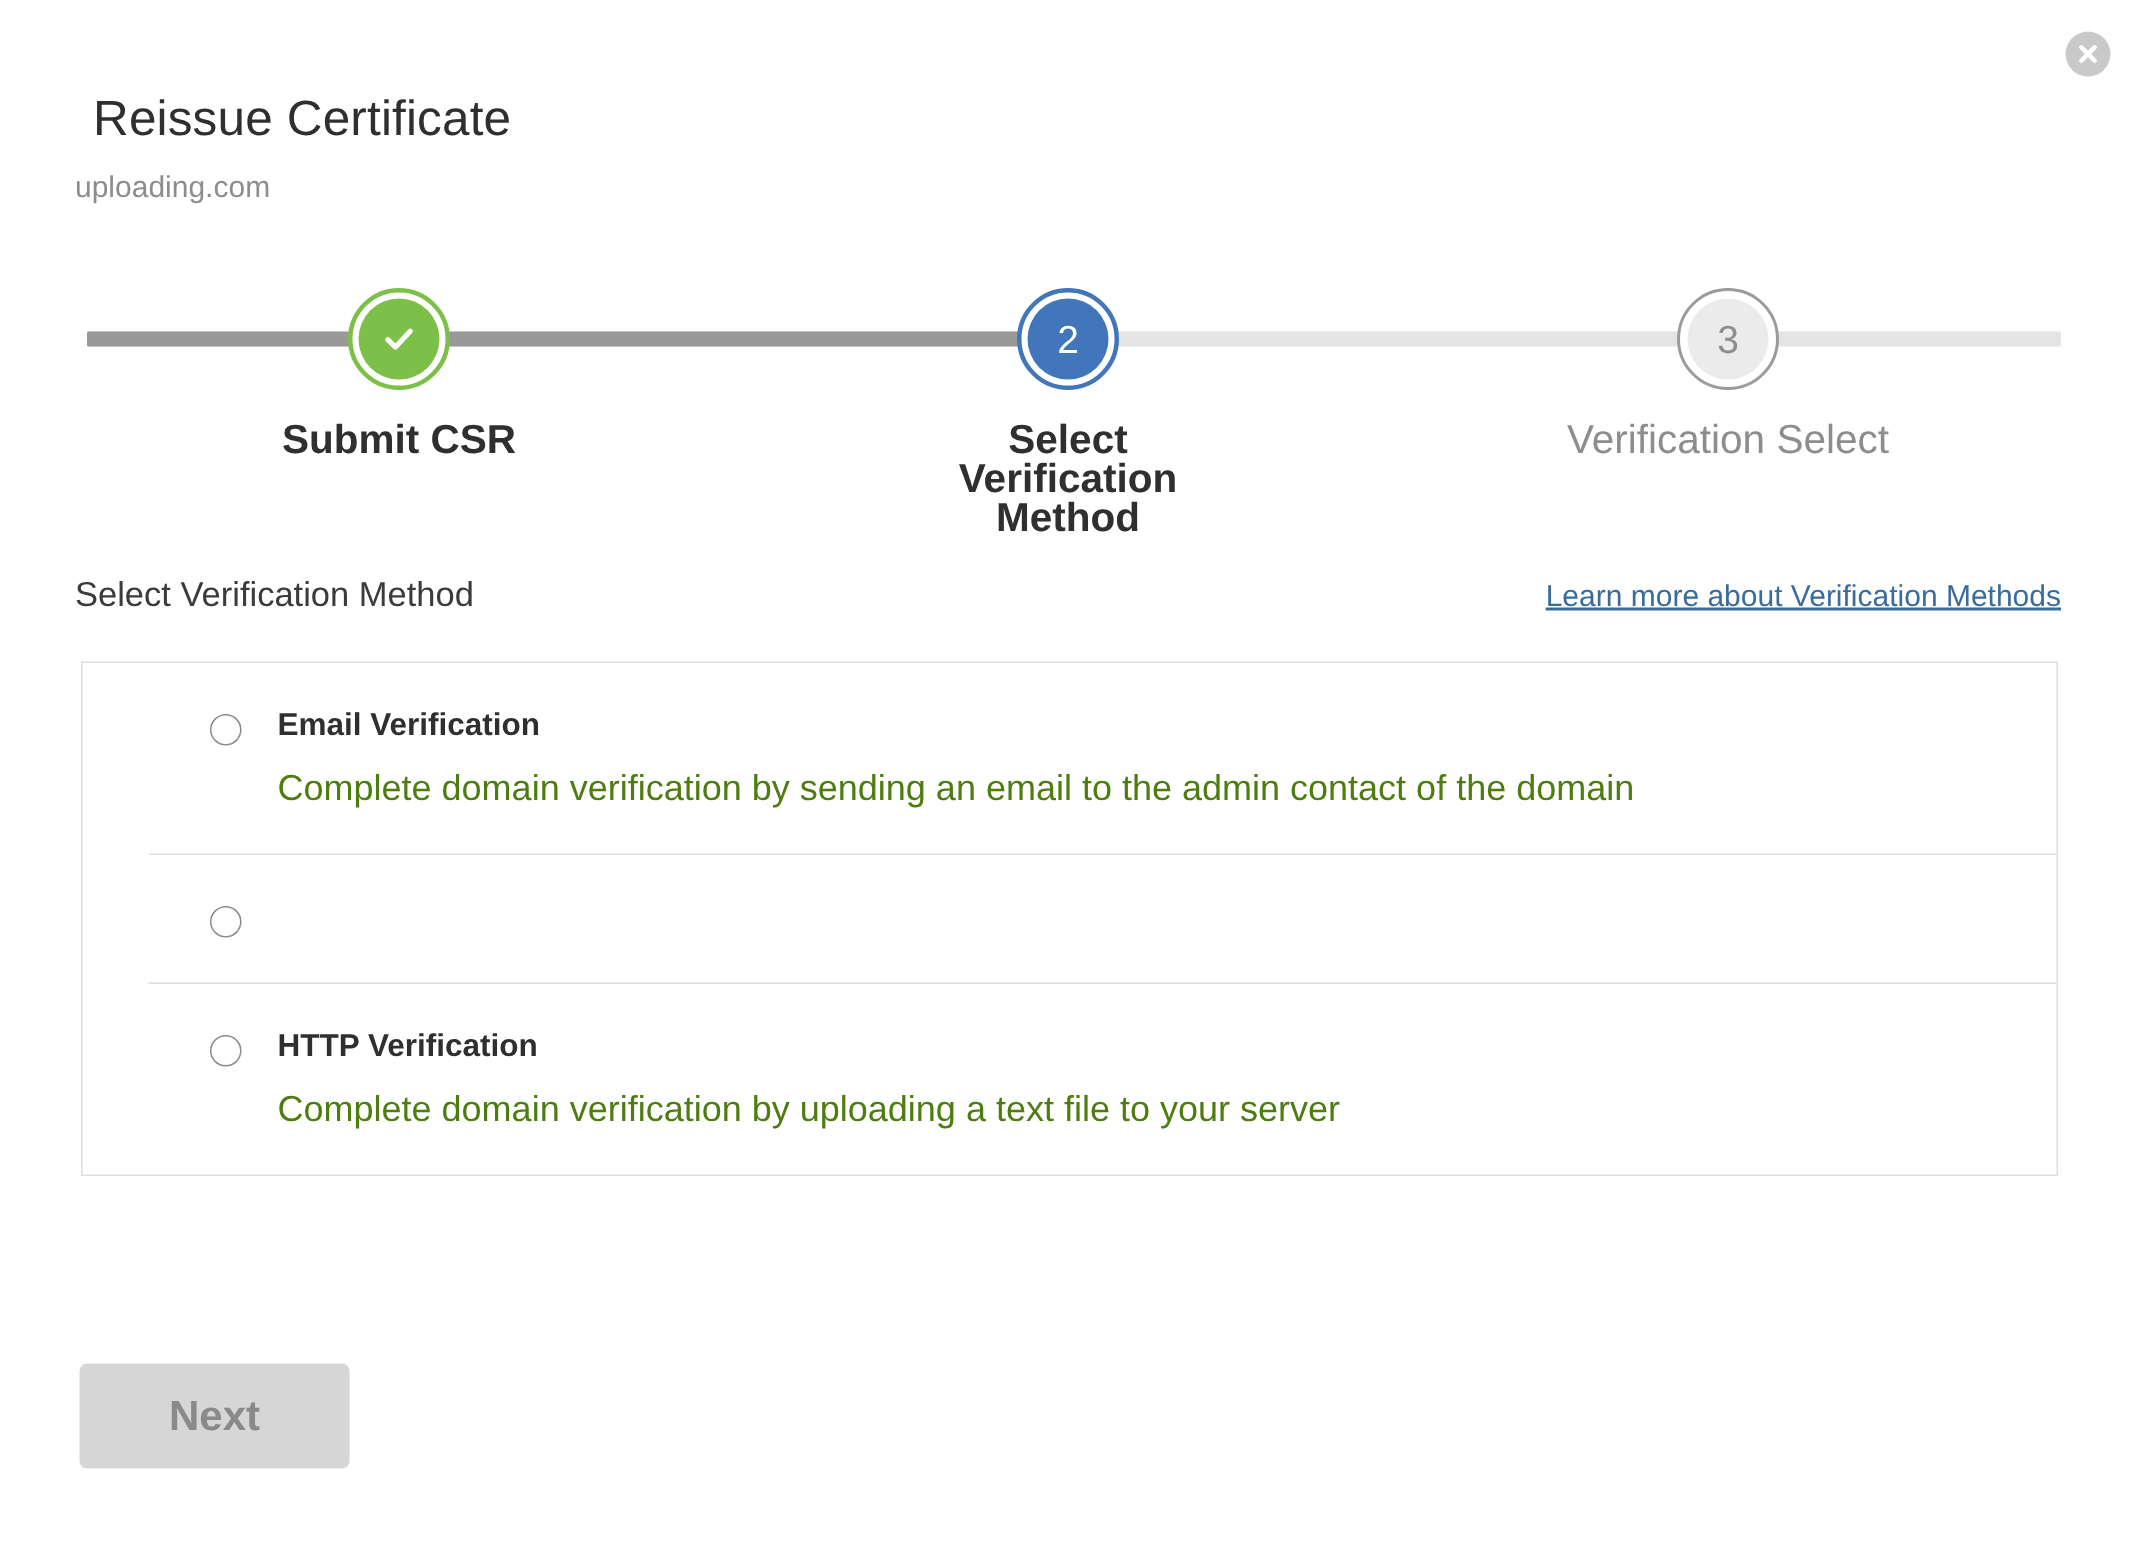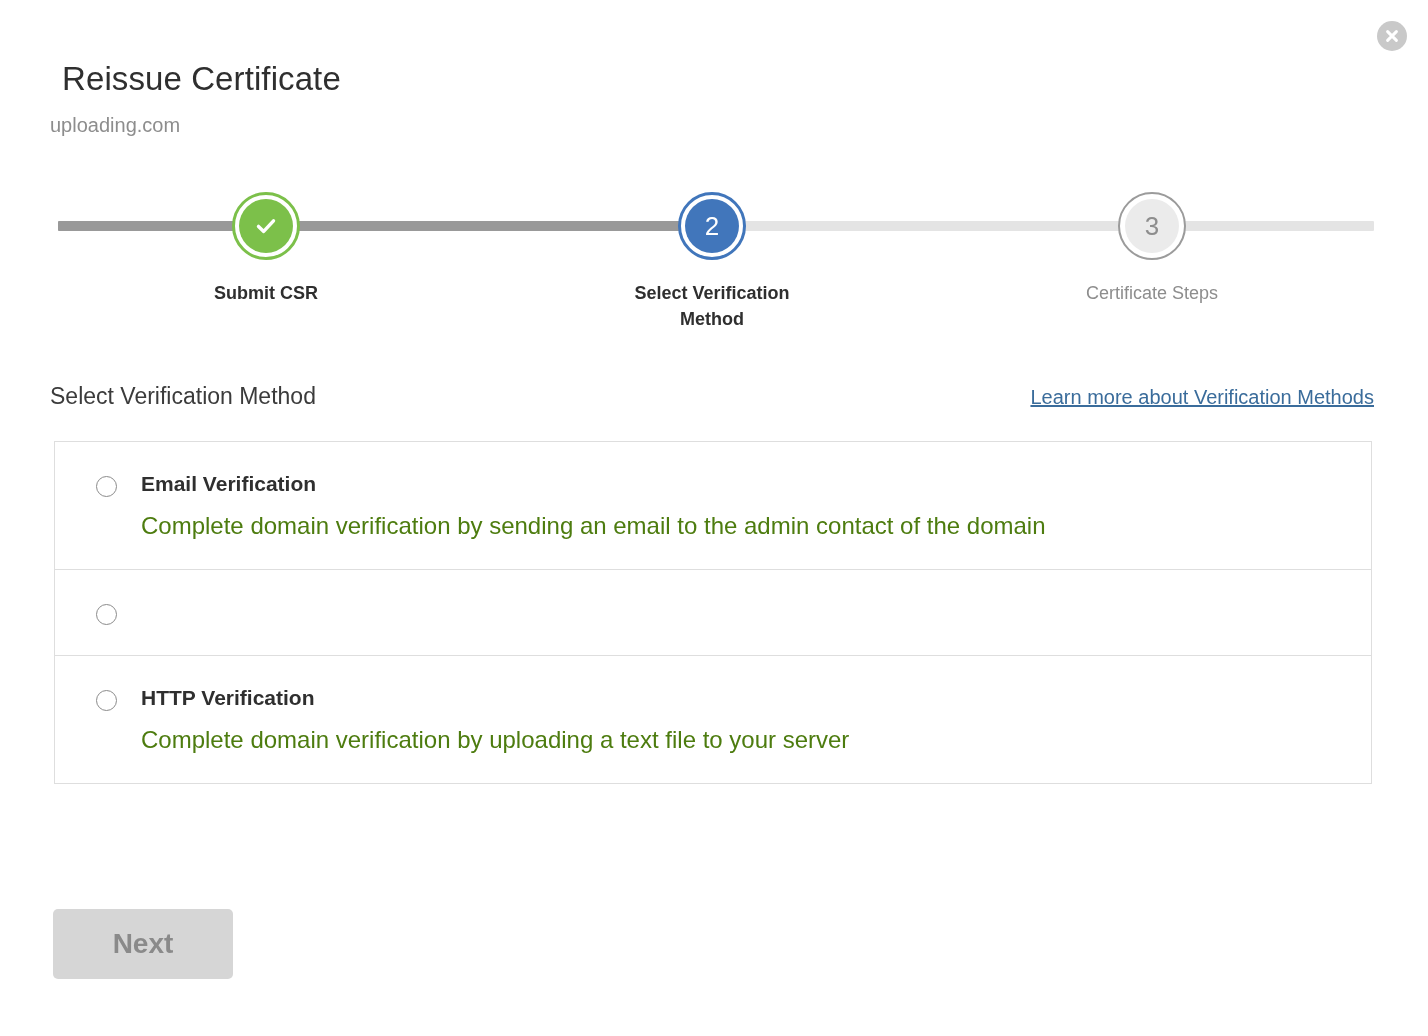--- a/index.html
+++ b/index.html
@@ -142,21 +142,21 @@
     border-radius: 50%;
     background: #ebebeb;
     color: #8d8d8d;
     display: flex;
     align-items: center;
     justify-content: center;
     font-size: 26px;
   }
   .step-label {
     margin-top: 20px;
-    font-size: 18px;
+    font-size: 27px;
     line-height: 26px;
   }
   .label-strong { font-weight: bold; color: #2f2f2f; }
   .label-muted  { font-weight: 400; color: #8d8d8d; }
 
   
   .section-head {
     position: absolute;
     left: 50px;
     right: 54px;
@@ -179,20 +179,21 @@
   }
 
   
   .options {
     position: absolute;
     left: 54px;
     top: 441px;
     width: 1318px;
     border: 1px solid #dedede;
     background: #ffffff;
+    padding-left: 44px;
   }
   .option-row {
     display: flex;
     align-items: flex-start;
     padding: 29px 0 30px 41px;
     border-top: 1px solid #dedede;
     cursor: pointer;
   }
   .option-row:first-child { border-top: none; }
 
@@ -271,21 +272,21 @@
     <div class="bubble bubble-active">
       <div class="inner">2</div>
     </div>
     <div class="step-label label-strong">Select Verification Method</div>
   </div>
 
   <div class="step step-3">
     <div class="bubble bubble-idle">
       <div class="inner">3</div>
     </div>
-    <div class="step-label label-muted">Certificate Steps</div>
+    <div class="step-label label-muted">Verification Select</div>
   </div>
 </div>
 
 <div class="section-head">
   <div class="section-title">Select Verification Method</div>
   <a class="learn-link" href="#">Learn more about Verification Methods</a>
 </div>
 
 <div class="options">
 

